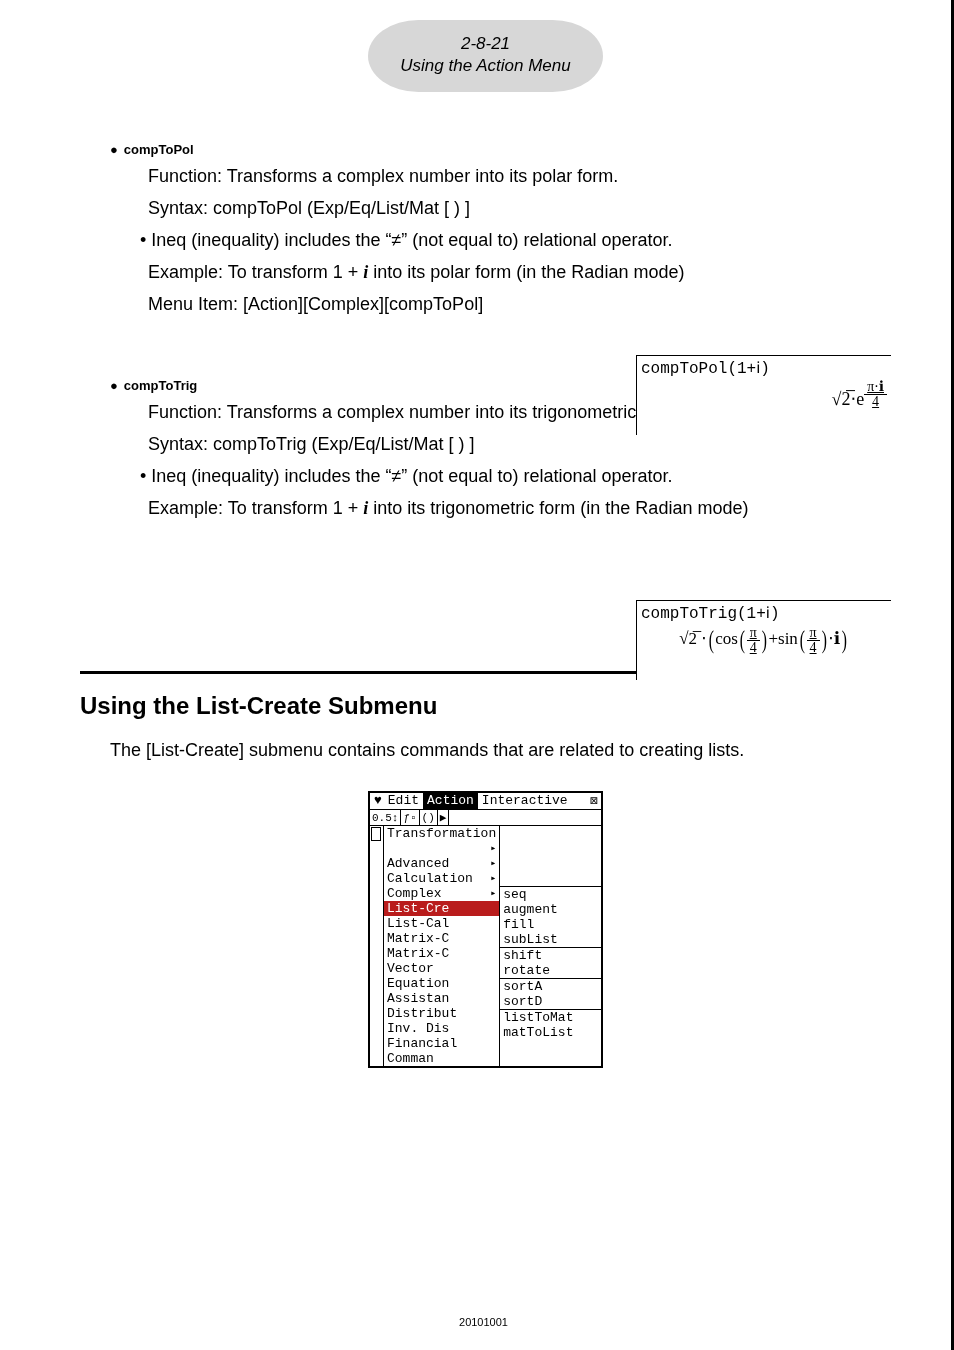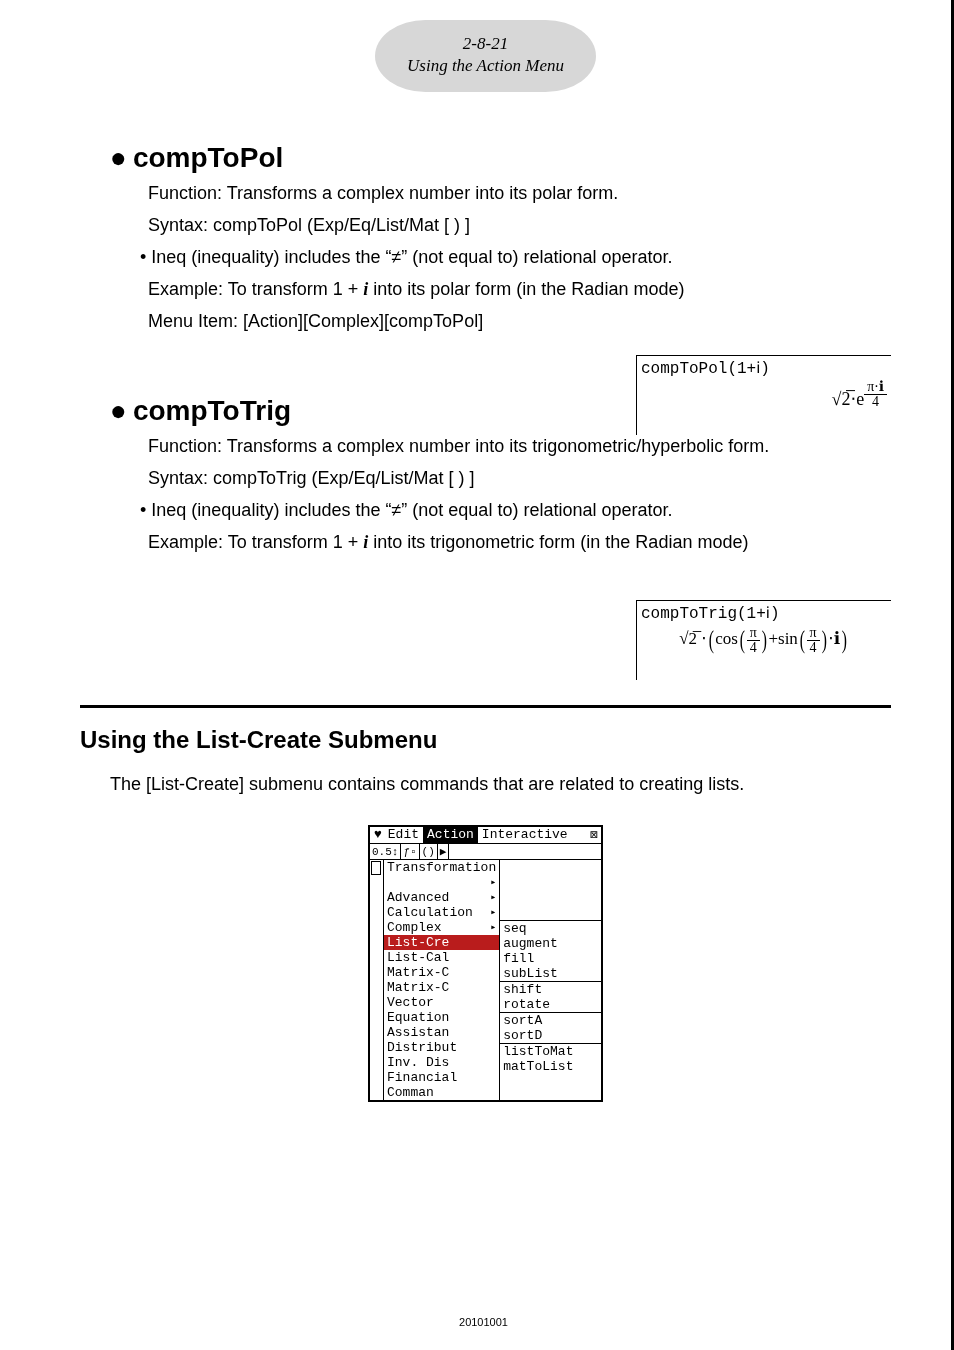--- a/index.html
+++ b/index.html
@@ -1,36 +1,36 @@
 <!DOCTYPE html>
 <html><head>
 <meta charset="utf-8">
 <style>
   * { box-sizing: border-box; margin: 0; padding: 0; }
   html, body { width: 954px; height: 1350px; background: #fff; font-family: Arial, Helvetica, sans-serif; color: #000; }
   .page { position: relative; width: 954px; height: 1350px; padding: 20px 60px 30px 80px; border-right: 3px solid #000; }
-  .header { text-align: center; margin-bottom: 50px; position: relative; font-family: Liberation Serif, serif; }
+  .header { text-align: center; margin-bottom: 50px; position: relative; }
   .header-oval { background: #d7d7d7; border-radius: 70px/50px; display: inline-block; padding: 14px 32px 16px; }
   .page-num { font-style: italic; font-size: 17px; }
   .page-section-title { font-style: italic; font-size: 17px; margin-top: 2px; }
   .entry { margin-bottom: 48px; }
-  .entry-head { font-size: 28px; font-weight: bold; margin-bottom: 6px; margin-left: 30px; }
+  .entry-head { font-size: 13px; font-weight: bold; margin-bottom: 6px; margin-left: 30px; }
   .entry-head .bullet { font-weight: bold; margin-right: 6px; }
   .entry-body { margin-left: 60px; font-size: 18px; }
   .entry-body p { margin: 4px 8px; line-height: 1.55; }
   .entry-body .sub { margin-left: 0; }
   .ivar { font-style: italic; font-family: 'Times New Roman', serif; font-weight: bold; }
   .outbox { border: 1px solid #000; border-bottom: none; border-right: none; font-family: 'Courier New', monospace; font-size: 16px; background:#fff; }
   .outbox-wrap { position:absolute; right:60px; width:255px; }
   .ob1 { top:355px; height:80px; }
   .ob2 { top:600px; height:80px; }
   .outbox .ln1 { padding: 0 4px; white-space: nowrap; }
   .outbox .ln2 { text-align: right; padding: 2px 4px; font-family: 'Times New Roman', serif; font-size: 18px; }
   .outbox .ln2b { text-align: center; padding: 2px 2px; font-family: 'Times New Roman', serif; font-size: 17px; white-space: nowrap;}
-  .frac { display:inline-block; vertical-align: middle; text-align:center; font-size:14px; line-height:1; }
+  .frac { display:inline-block; vertical-align: middle; text-align:center; font-size:14px; line-height:1;text-decoration:underline; }
   .frac .n { display:block; border-bottom:1px solid #000; padding:0 3px; }
   .frac .d { display:block; padding:0 3px; }
   .paren { font-size: 26px; vertical-align: middle; font-family:'Times New Roman',serif; display:inline-block; transform: scaleX(0.6);}
   .hr { border: none; border-top: 3px solid #000; margin: 10px 0 18px; }
   h2.sec { font-size: 24px; font-weight: bold; margin-bottom: 20px; }
   p.secdesc { font-size: 18px; margin-left: 30px; margin-bottom: 30px; }
   .calc { width: 235px; margin: 0 auto; border:2px solid #000; font-family: 'Lucida Console','Courier New',monospace; font-size: 13px; background:#fff; }
   .calc .menubar { display:flex; background:#fff; border-bottom:1px solid #000; }
   .calc .menubar span { padding:0 4px; }
   .calc .menubar .varrow { padding-right:2px; }

